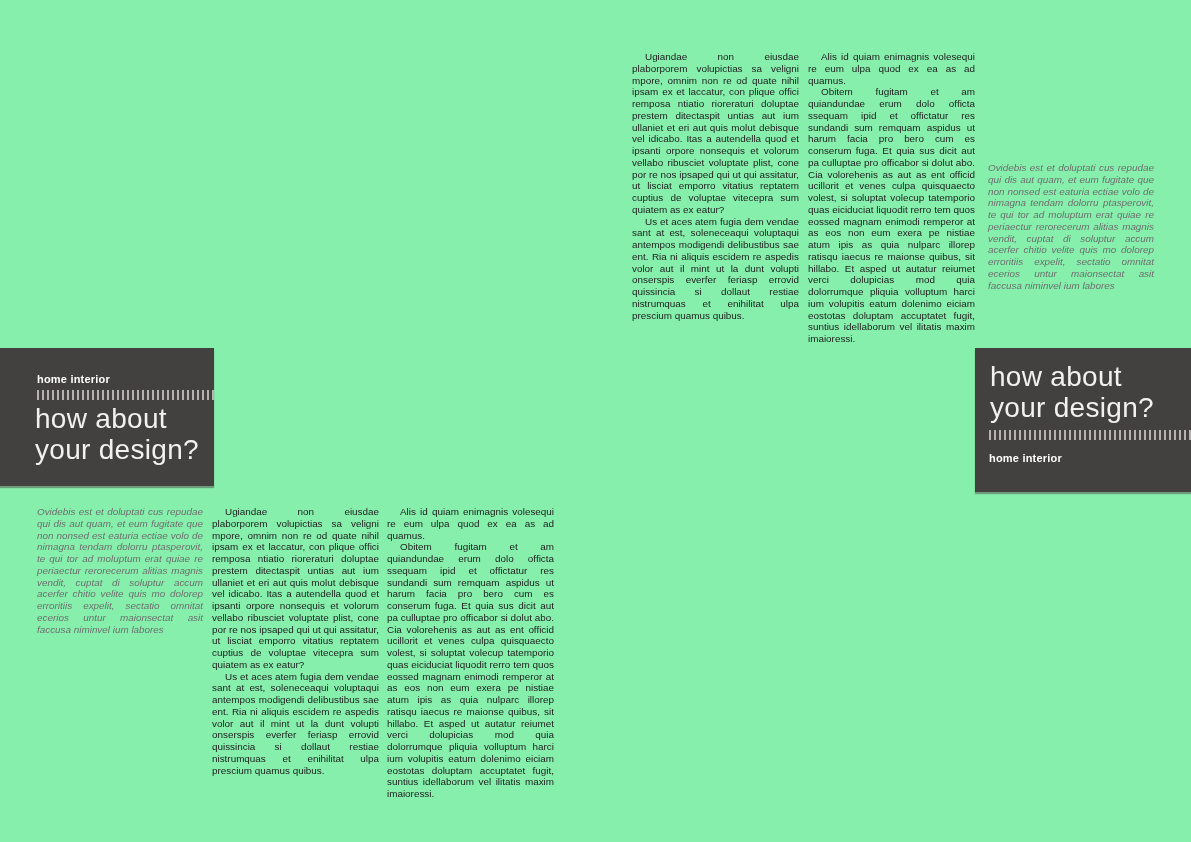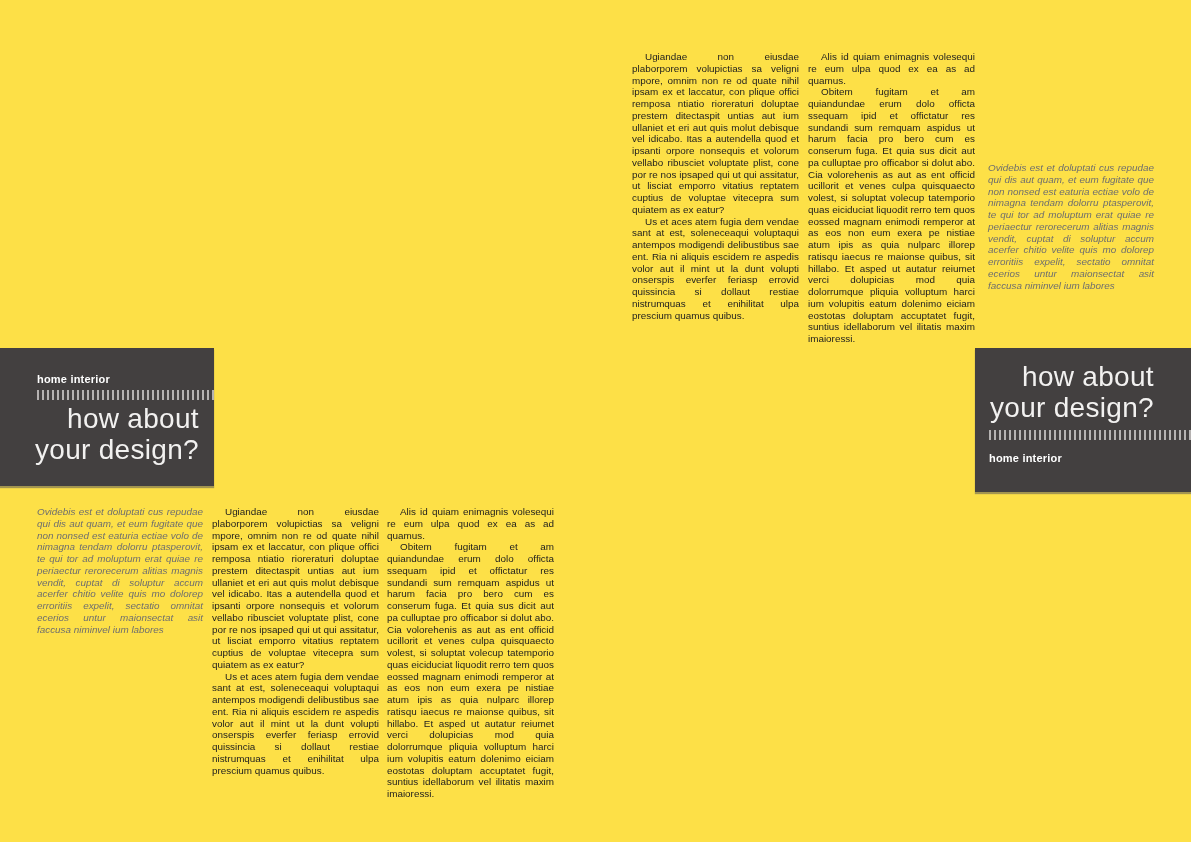--- a/index.html
+++ b/index.html
@@ -1,20 +1,20 @@
 <!DOCTYPE html>
 <html><head>
 <meta charset="utf-8">
 <style>
   html, body { margin: 0; padding: 0; background: #ffffff; }
   .page {
     position: relative;
     width: 1191px;
     height: 842px;
-    background: #fde047;
+    background: #86efac;
     overflow: hidden;
     font-family: "Liberation Sans", sans-serif;
   }
 
   
   .textcol {
     position: absolute;
     width: 167px;
     text-align: justify;
     color: #1d1d1d;
@@ -50,21 +50,20 @@
       rgba(0,0,0,0) 2px, rgba(0,0,0,0) 5px);
   }
   .headline {
     position: absolute;
     color: #f2f1f0;
     font-size: 28px;
     line-height: 31px;
     font-weight: 400;
     letter-spacing: 0.3px;
     white-space: nowrap;
-    text-align: right;
   }
 
   
   .promo-left .tagline  { left: 37px; top: 25px; }
   .promo-left .stripe   { left: 37px; right: 0px; top: 42px; }
   .promo-left .headline { left: 35px; top: 55px; }
 
   
   .promo-right .headline { left: 15px; top: 13px; }
   .promo-right .stripe   { left: 14px; right: 0px; top: 82px; }

